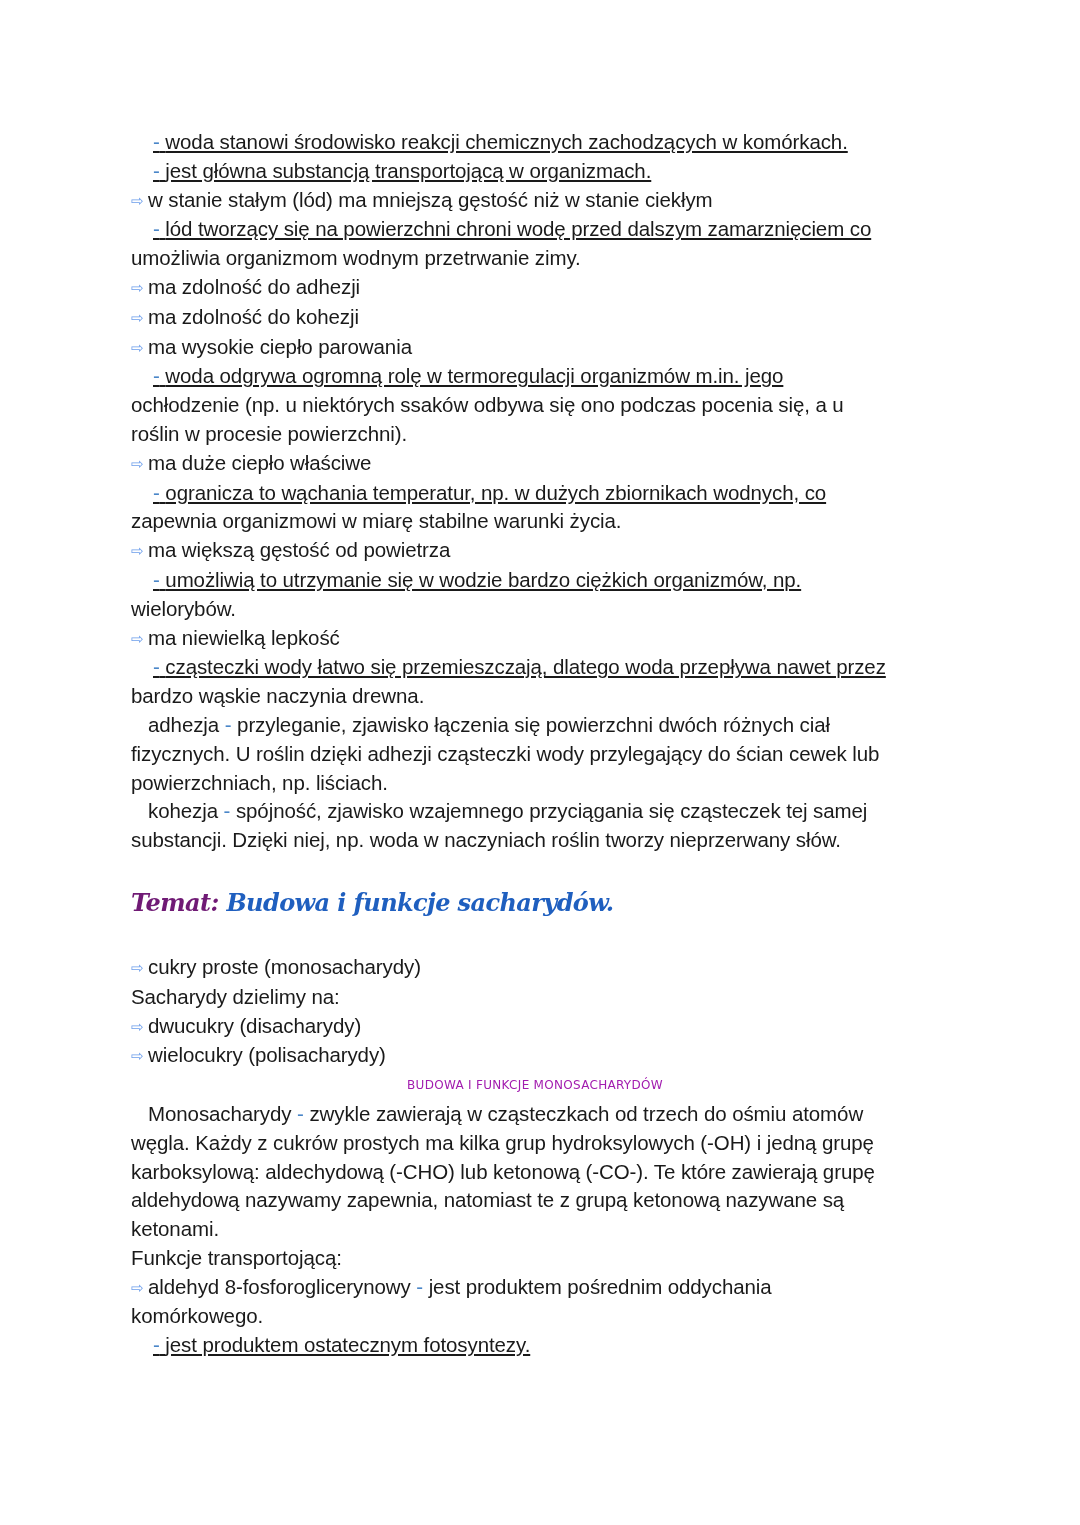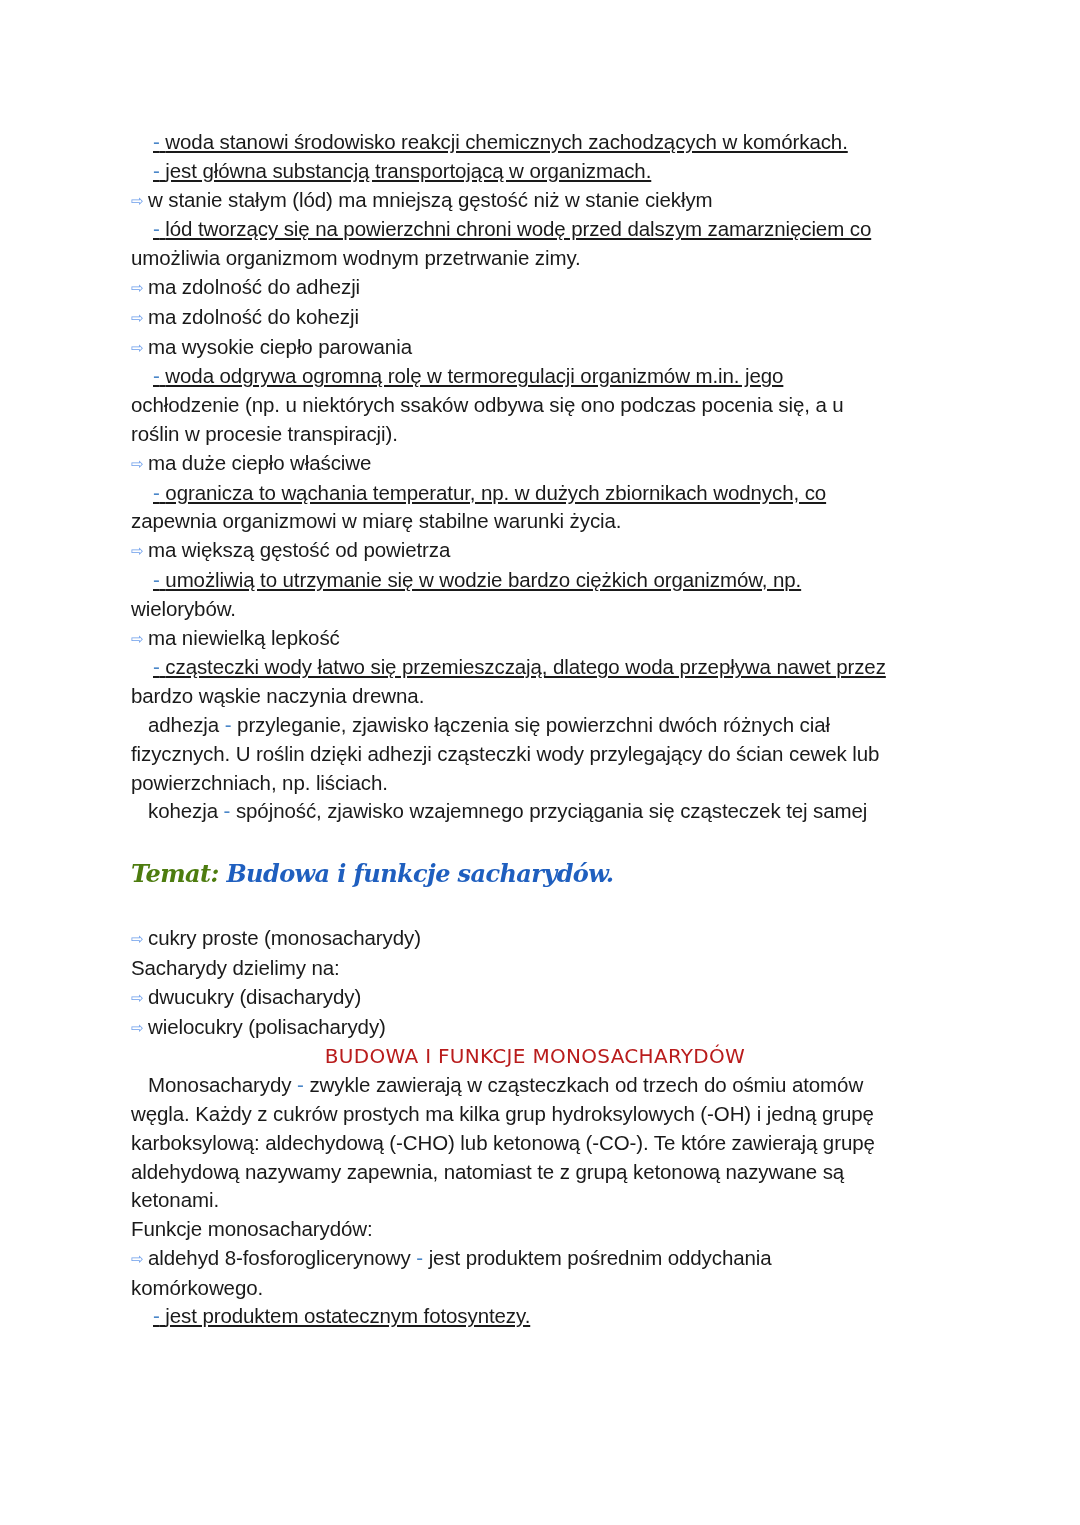--- a/index.html
+++ b/index.html
@@ -41,27 +41,27 @@
     .topic {
       margin-top: 32px;
       margin-bottom: 34px;
       font-family: "DejaVu Serif", serif;
       font-style: italic;
       font-weight: bold;
       font-size: 24px;
       line-height: 32px;
       letter-spacing: -0.6px;
     }
-    .topic-label { color: #4d7c0f; }
+    .topic-label { color: #701a75; }
     .topic-title { color: #1f5fbf; }
     .section-heading {
       text-align: center;
-      color: #b91c1c;
+      color: #a21caf;
       font-family: "DejaVu Sans", sans-serif;
-      font-size: 20px;
+      font-size: 12px;
       letter-spacing: 0.3px;
       padding-left: 0;
       margin-left: -12px;
     }
   </style>
 </head>
 <body>
 
 <div class="page">
 
@@ -71,53 +71,54 @@
   <div class="line"><span class="arrow">⇨</span><span>w stanie stałym (lód) ma mniejszą gęstość niż w stanie ciekłym</span></div>
   <div class="line sub"><span class="dash">-</span> <span>lód tworzący się na powierzchni chroni wodę przed dalszym zamarznięciem co</span></div>
   <div class="line">umożliwia organizmom wodnym przetrwanie zimy.</div>
 
   <div class="line"><span class="arrow">⇨</span><span>ma zdolność do adhezji</span></div>
   <div class="line"><span class="arrow">⇨</span><span>ma zdolność do kohezji</span></div>
 
   <div class="line"><span class="arrow">⇨</span><span>ma wysokie ciepło parowania</span></div>
   <div class="line sub"><span class="dash">-</span> <span>woda odgrywa ogromną rolę w termoregulacji organizmów m.in. jego</span></div>
   <div class="line">ochłodzenie (np. u niektórych ssaków odbywa się ono podczas pocenia się, a u</div>
-  <div class="line">roślin w procesie transpiracji).</div>
+  <div class="line">roślin w procesie powierzchni).</div>
 
   <div class="line"><span class="arrow">⇨</span><span>ma duże ciepło właściwe</span></div>
   <div class="line sub"><span class="dash">-</span> <span>ogranicza to wąchania temperatur, np. w dużych zbiornikach wodnych, co</span></div>
   <div class="line">zapewnia organizmowi w miarę stabilne warunki życia.</div>
 
   <div class="line"><span class="arrow">⇨</span><span>ma większą gęstość od powietrza</span></div>
   <div class="line sub"><span class="dash">-</span> <span>umożliwią to utrzymanie się w wodzie bardzo ciężkich organizmów, np.</span></div>
   <div class="line">wielorybów.</div>
 
   <div class="line"><span class="arrow">⇨</span><span>ma niewielką lepkość</span></div>
   <div class="line sub"><span class="dash">-</span> <span>cząsteczki wody łatwo się przemieszczają, dlatego woda przepływa nawet przez</span></div>
   <div class="line">bardzo wąskie naczynia drewna.</div>
 
   <div class="line def-first"><span>adhezja</span> <span class="dash">-</span> <span>przyleganie, zjawisko łączenia się powierzchni dwóch różnych ciał</span></div>
   <div class="line">fizycznych. U roślin dzięki adhezji cząsteczki wody przylegający do ścian cewek lub</div>
   <div class="line">powierzchniach, np. liściach.</div>
 
   <div class="line def-first"><span>kohezja</span> <span class="dash">-</span> <span>spójność, zjawisko wzajemnego przyciągania się cząsteczek tej samej</span></div>
+  <div class="line">substancji. Dzięki niej, np. woda w naczyniach roślin tworzy nieprzerwany słów.</div>
 
   <div class="topic"><span class="topic-label">Temat:</span> <span class="topic-title">Budowa i funkcje sacharydów.</span></div>
 
   <div class="line"><span class="arrow">⇨</span><span>cukry proste (monosacharydy)</span></div>
   <div class="line">Sacharydy dzielimy na:</div>
   <div class="line"><span class="arrow">⇨</span><span>dwucukry (disacharydy)</span></div>
   <div class="line"><span class="arrow">⇨</span><span>wielocukry (polisacharydy)</span></div>
 
   <div class="line section-heading">BUDOWA I FUNKCJE MONOSACHARYDÓW</div>
 
   <div class="line def-first"><span>Monosacharydy</span> <span class="dash">-</span> <span>zwykle zawierają w cząsteczkach od trzech do ośmiu atomów</span></div>
   <div class="line">węgla. Każdy z cukrów prostych ma kilka grup hydroksylowych (-OH) i jedną grupę</div>
   <div class="line">karboksylową: aldechydową (-CHO) lub ketonową (-CO-). Te które zawierają grupę</div>
   <div class="line">aldehydową nazywamy zapewnia, natomiast te z grupą ketonową nazywane są</div>
   <div class="line">ketonami.</div>
-  <div class="line">Funkcje monosacharydów:</div>
+  <div class="line">Funkcje transportojącą:</div>
 
   <div class="line"><span class="arrow">⇨</span><span>aldehyd 8-fosforoglicerynowy</span> <span class="dash">-</span> <span>jest produktem pośrednim oddychania</span></div>
   <div class="line">komórkowego.</div>
   <div class="line sub"><span class="dash">-</span> <span>jest produktem ostatecznym fotosyntezy.</span></div>
 
 </div>
 
 </body></html>

